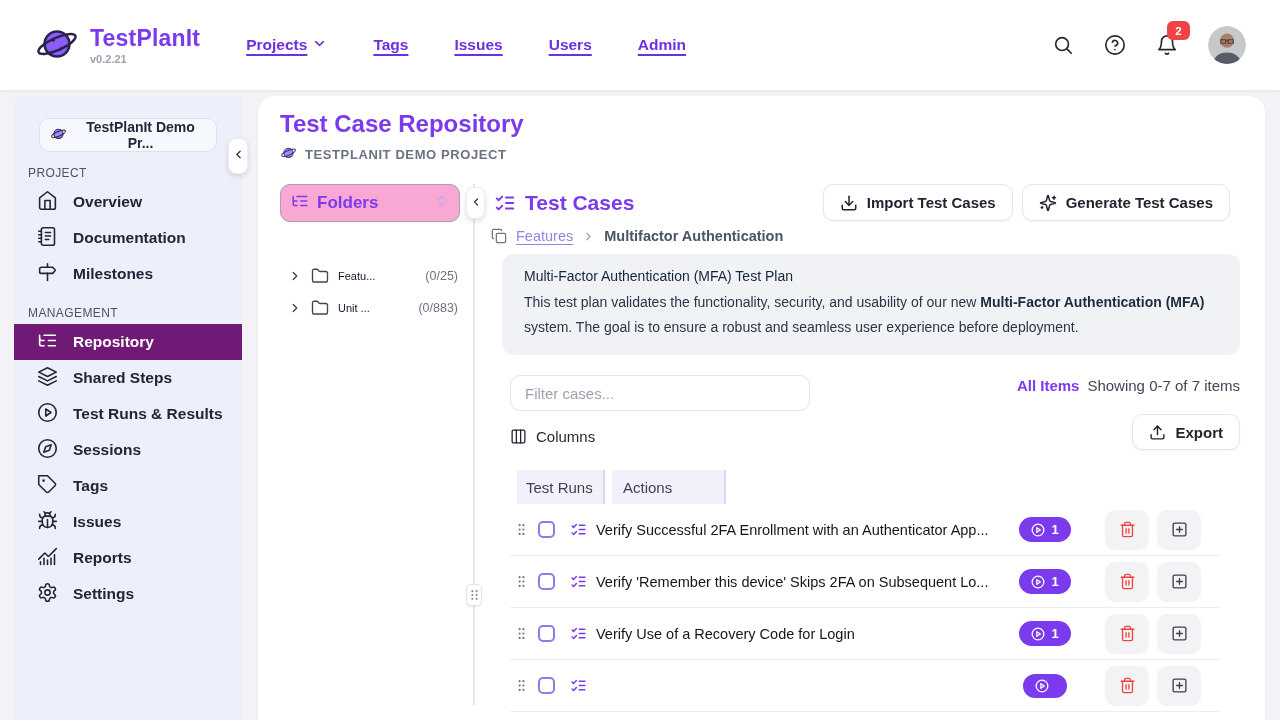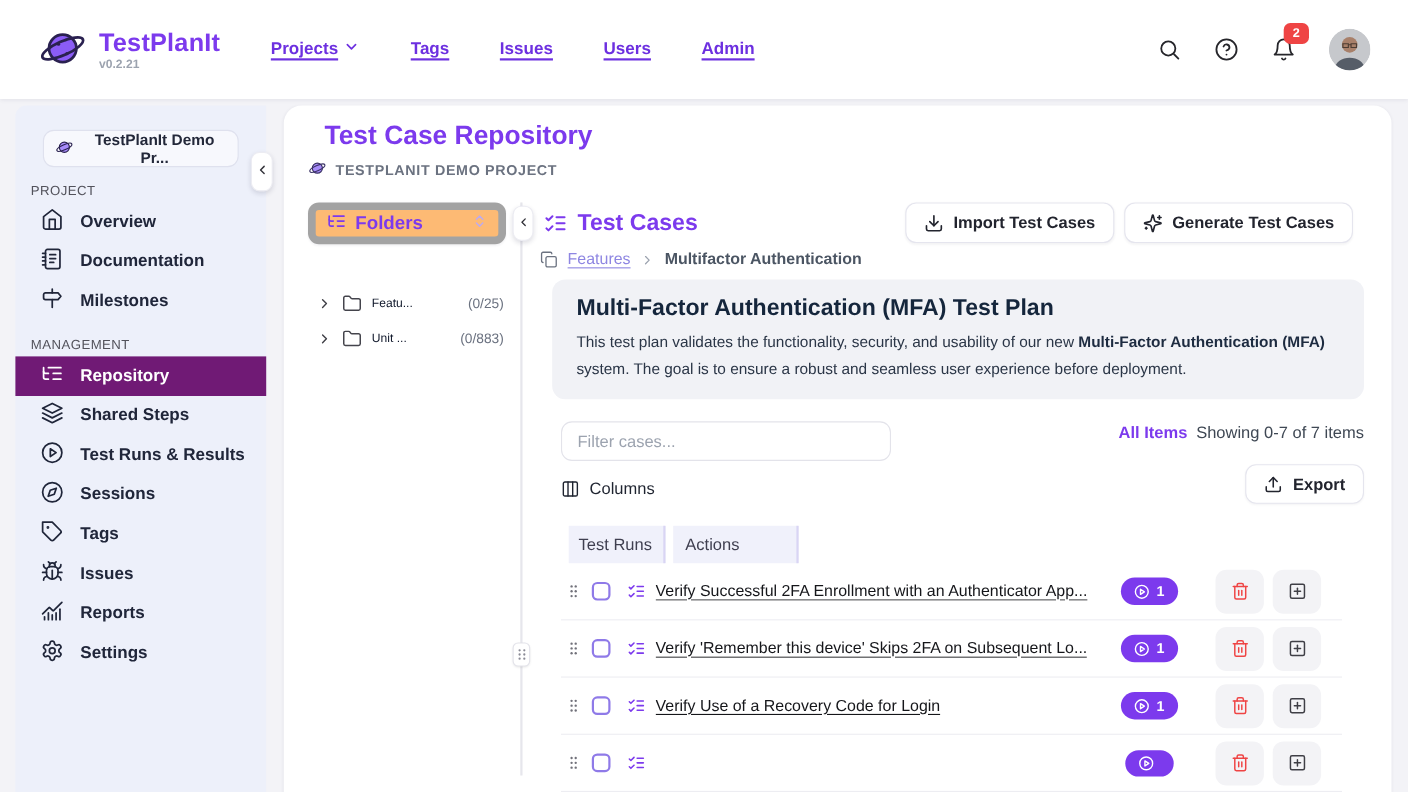--- a/index.html
+++ b/index.html
@@ -37,30 +37,30 @@
   .sideitem.active { background:#701a75; color:#fff; }
   .collapse-btn { position:absolute; z-index:6; display:flex; align-items:center;
     justify-content:center; background:#fff; border:1px solid #ececf2; border-radius:8px;
     box-shadow:0 2px 5px rgba(30,30,60,.15); color:#33333a; cursor:pointer; }
   .sb-collapse { left:228px; top:48px; width:20px; height:36px; }
 
   
   .panel { position:absolute; left:258px; top:6px; right:15px; bottom:-10px;
     background:#fff; border-radius:16px 16px 0 0; box-shadow:0 1px 3px rgba(30,30,60,.06);
     padding:14px 25px 0 22px; }
-  .page-title { font-size:24px; font-weight:bold; color:#7c3aed;margin-left:15px; }
+  .page-title { font-size:24px; font-weight:bold; color:#7c3aed; }
   .proj-line { display:flex; align-items:center; gap:8px; margin-top:6px;
     color:#6b7280; font-size:13px; font-weight:600; letter-spacing:.6px; }
 
   .workspace { position:relative; display:flex; margin-top:20px; height:521px; }
 
   
   .folders-col { width:180px; flex:none; }
   .folders-head { display:flex; align-items:center; gap:8px; height:38px; padding:0 10px;
-    background:#fdba74; border:7px solid #a3a3a3; border-radius:10px;
+    background:#f9a8d4; border:1px solid #a3a3a3; border-radius:10px;
     box-shadow:0 1px 2px rgba(30,30,60,.06); cursor:pointer; }
   .folders-head .fh-label { font-size:17px; font-weight:bold; color:#7c3aed; flex:1; }
   .tree { margin-top:38px; }
   .tree-row { display:flex; align-items:center; gap:9px; height:32px; padding-left:8px;
     cursor:pointer; }
   .tree-name { font-size:11px; color:#0f172a; flex:1; }
   .tree-count { font-size:12.5px; color:#6b7280; padding-right:2px; }
 
   
   .v-divider { flex:none; width:2px; background:#e6e6ec; margin:0 13px; position:relative; }
@@ -81,21 +81,21 @@
     font-family:"Liberation Sans",sans-serif; }
   .btn-primary { background:#7c3aed; border-color:#7c3aed; color:#fff; }
 
   .breadcrumb { display:flex; align-items:center; gap:9px; margin-top:7px; padding-left:3px; }
   .bc-link { font-size:14.5px; color:#8e86e2; text-decoration:underline;
     text-underline-offset:3px; cursor:pointer; }
   .bc-current { font-size:14.5px; font-weight:bold; color:#4b5563; }
 
   .plan-card { margin:10px 0 0 14px; background:#f1f2f6; border-radius:12px;
     padding:14px 22px 16px; }
-  .plan-title { font-size:21px; font-weight:bold; color:#15263c; }
+  .plan-title { font-size:14px; font-weight:normal; color:#15263c; }
   .plan-body { margin-top:6px; font-size:14px; color:#2b3647; line-height:1.75; }
   .plan-body b { color:#1d2b40; }
 
   .filter-zone { display:flex; margin:20px 0 0 22px; }
   .filter-input { width:300px; height:36px; border:1px solid #e3e3ea; border-radius:10px;
     padding:0 14px; font-size:15px; color:#1f2937; background:#fff; outline:none;
     font-family:"Liberation Sans",sans-serif; }
   .filter-input::placeholder { color:#9ca3af; }
   .columns-btn { display:flex; align-items:center; gap:9px; margin-top:17px; color:#1f2430;
     font-size:15px; cursor:pointer; width:fit-content; }

